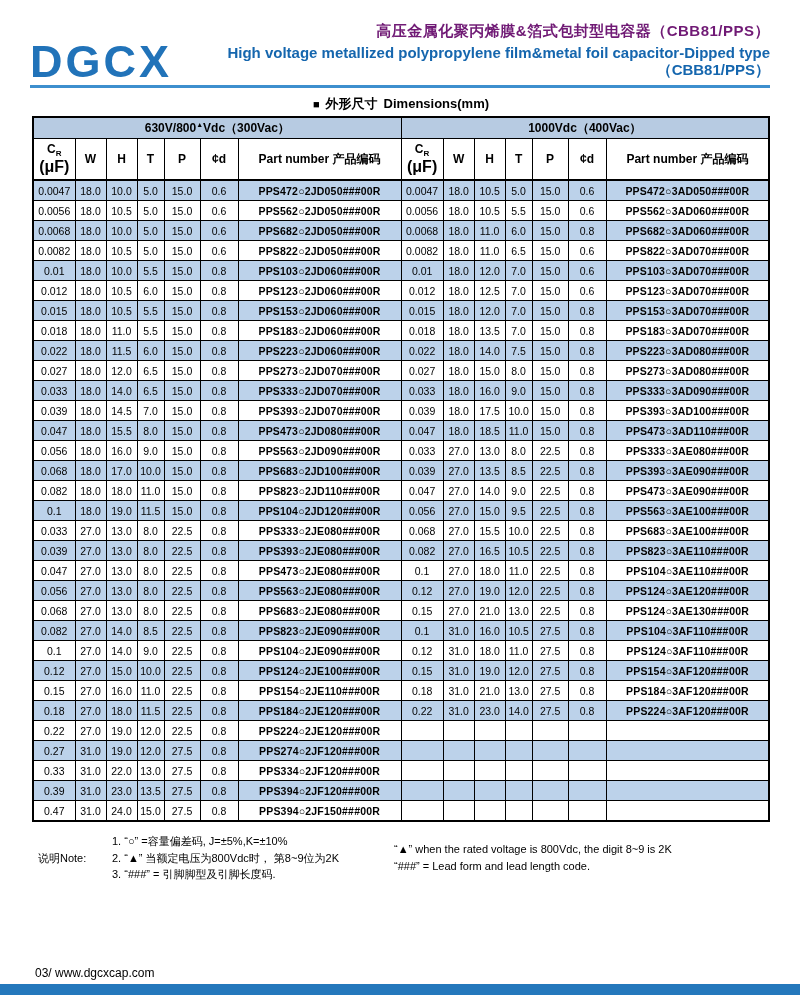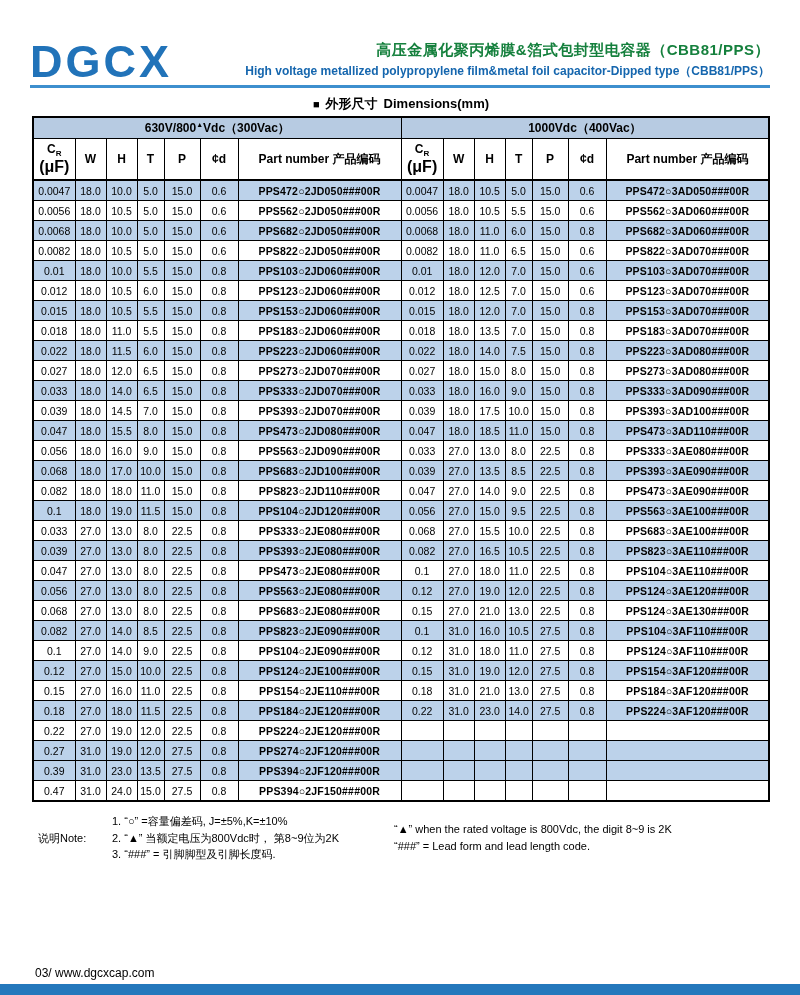--- a/index.html
+++ b/index.html
@@ -5,22 +5,22 @@
   html,body{margin:0;padding:0;}
   body{
     width:800px;height:995px;position:relative;background:#ffffff;
     font-family:"Liberation Sans", sans-serif;color:#000;overflow:hidden;
   }
   
   .header{display:flex;justify-content:space-between;align-items:flex-end;
     padding:12px 30px 0 30px;box-sizing:border-box;height:82px;}
   .logo{font-size:45px;font-weight:bold;color:#2173b9;letter-spacing:3px;line-height:0.9;}
   .titles{text-align:right;padding-bottom:2px;}
-  .title-cn{color:#15803d;font-weight:bold;font-size:15px;letter-spacing:0.5px;}
-  .title-en{color:#1566ae;font-weight:bold;font-size:12px;margin-top:3px;}
+  .title-cn{color:#701a75;font-weight:bold;font-size:15px;letter-spacing:0.5px;}
+  .title-en{color:#1566ae;font-weight:bold;font-size:15px;margin-top:3px;}
   .header-rule{height:3px;background:#3d8fce;margin:3px 30px 0 30px;}
   
   .section-title{margin:7px 30px 3px 32px;font-size:13px;font-weight:bold;text-align:center;}
   .section-title .bullet{font-size:11px;margin-right:6px;}
   .section-title .en{margin-left:6px;font-weight:bold;}
   
   table.dims{border-collapse:collapse;table-layout:fixed;width:736px;margin:0 0 0 32px;
     border:2px solid #000;}
   table.dims th, table.dims td{border:1px solid #000;text-align:center;vertical-align:middle;
     padding:0;overflow:hidden;white-space:nowrap;}
@@ -564,20 +564,36 @@
         <td>0.8</td>
         <td class="part">PPS274○2JF120###00R</td>
         <td class="mid"></td>
         <td></td>
         <td></td>
         <td></td>
         <td></td>
         <td></td>
         <td class="part"></td>
       </tr>
+      <tr>
+        <td>0.33</td>
+        <td>31.0</td>
+        <td>22.0</td>
+        <td>13.0</td>
+        <td>27.5</td>
+        <td>0.8</td>
+        <td class="part">PPS334○2JF120###00R</td>
+        <td class="mid"></td>
+        <td></td>
+        <td></td>
+        <td></td>
+        <td></td>
+        <td></td>
+        <td class="part"></td>
+      </tr>
       <tr class="shade">
         <td>0.39</td>
         <td>31.0</td>
         <td>23.0</td>
         <td>13.5</td>
         <td>27.5</td>
         <td>0.8</td>
         <td class="part">PPS394○2JF120###00R</td>
         <td class="mid"></td>
         <td></td>

